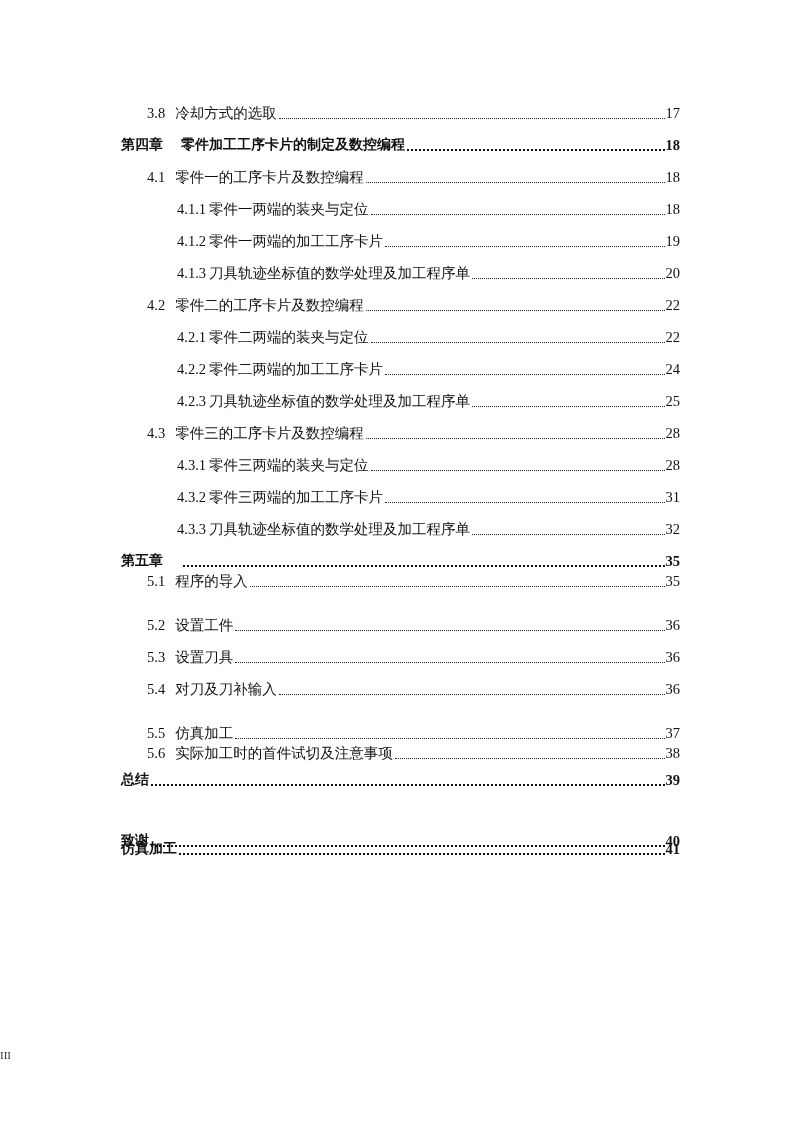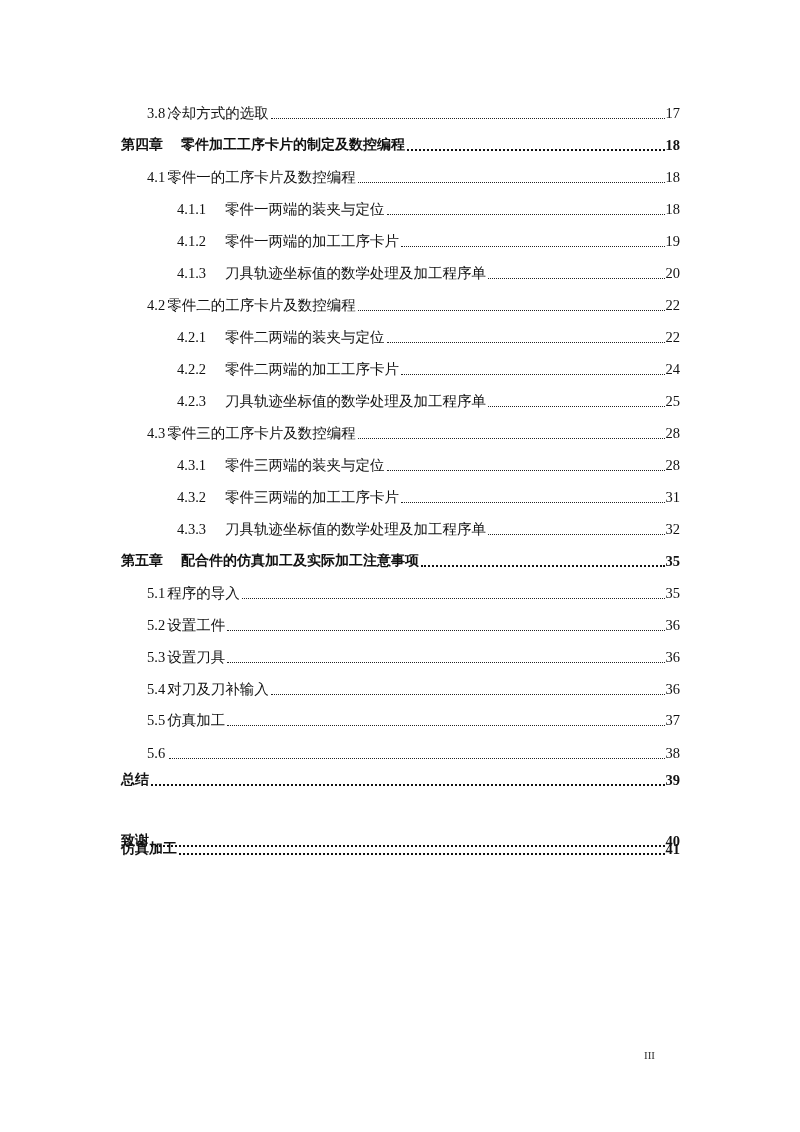--- a/index.html
+++ b/index.html
@@ -11,24 +11,24 @@
   .row .num { display: inline-block; }
   .row .title { display: inline-block; }
   .row .leader { flex: 1; border-bottom: 1.5px dotted #222; margin: 0 1px 0 2px;
                  height: 0; position: relative; top: 5px; }
   .row .page { display: inline-block; }
   .lvl1 { left: 121px; width: 559px; font-weight: bold; }
   .lvl1 .title { font-family: "DejaVu Sans", "Liberation Sans", sans-serif; font-weight: bold; font-size: 14px; }
   .lvl1 .num { font-family: "DejaVu Sans", "Liberation Sans", sans-serif; font-weight: bold; font-size: 14px; margin-right: 18px; }
   .lvl1 .leader { border-bottom: 2px dotted #111; }
   .lvl2 { left: 147px; width: 533px; }
-  .lvl2 .num { margin-right: 2px; }
+  .lvl2 .num { margin-right: 10px; }
   .lvl3 { left: 177px; width: 503px; }
-  .lvl3 .num { margin-right: 19px; }
-  .footer { position: absolute; left: 0; width: 655px; top: 1049px; text-align: right;
+  .lvl3 .num { margin-right: 3px; }
+  .footer { position: absolute; left: 0; width: 655px; top: 1049px; text-align: left;
             font-size: 11px; color: #333; }
 </style>
 </head>
 <body>
 
 <div class="toc">
   <div class="row lvl2" style="top:0px">
     <span class="num">3.8</span>
     <span class="title">冷却方式的选取</span>
     <span class="leader"></span>
@@ -107,25 +107,24 @@
     <span class="page">31</span>
   </div>
   <div class="row lvl3" style="top:416px">
     <span class="num">4.3.3</span>
     <span class="title">刀具轨迹坐标值的数学处理及加工程序单</span>
     <span class="leader"></span>
     <span class="page">32</span>
   </div>
   <div class="row lvl1" style="top:448px">
     <span class="num">第五章</span>
-    <span class="title">配合件的仿真加工及实际加工注意事项</span>
     <span class="leader"></span>
     <span class="page">35</span>
   </div>
-  <div class="row lvl2" style="top:480px">
+  <div class="row lvl2" style="top:468px">
     <span class="num">5.1</span>
     <span class="title">程序的导入</span>
     <span class="leader"></span>
     <span class="page">35</span>
   </div>
   <div class="row lvl2" style="top:512px">
     <span class="num">5.2</span>
     <span class="title">设置工件</span>
     <span class="leader"></span>
     <span class="page">36</span>
@@ -135,28 +134,29 @@
     <span class="title">设置刀具</span>
     <span class="leader"></span>
     <span class="page">36</span>
   </div>
   <div class="row lvl2" style="top:576px">
     <span class="num">5.4</span>
     <span class="title">对刀及刀补输入</span>
     <span class="leader"></span>
     <span class="page">36</span>
   </div>
-  <div class="row lvl2" style="top:607px">
+  <div class="row lvl2" style="top:620px">
     <span class="num">5.5</span>
     <span class="title">仿真加工</span>
     <span class="leader"></span>
     <span class="page">37</span>
   </div>
   <div class="row lvl2" style="top:640px">
     <span class="num">5.6</span>
+    <span class="title">实际加工时的首件试切及注意事项</span>
     <span class="leader"></span>
     <span class="page">38</span>
   </div>
   <div class="row lvl1" style="top:667px">
     <span class="title">总结</span>
     <span class="leader"></span>
     <span class="page">39</span>
   </div>
   <div class="row lvl1" style="top:728px">
     <span class="title">致谢</span>

